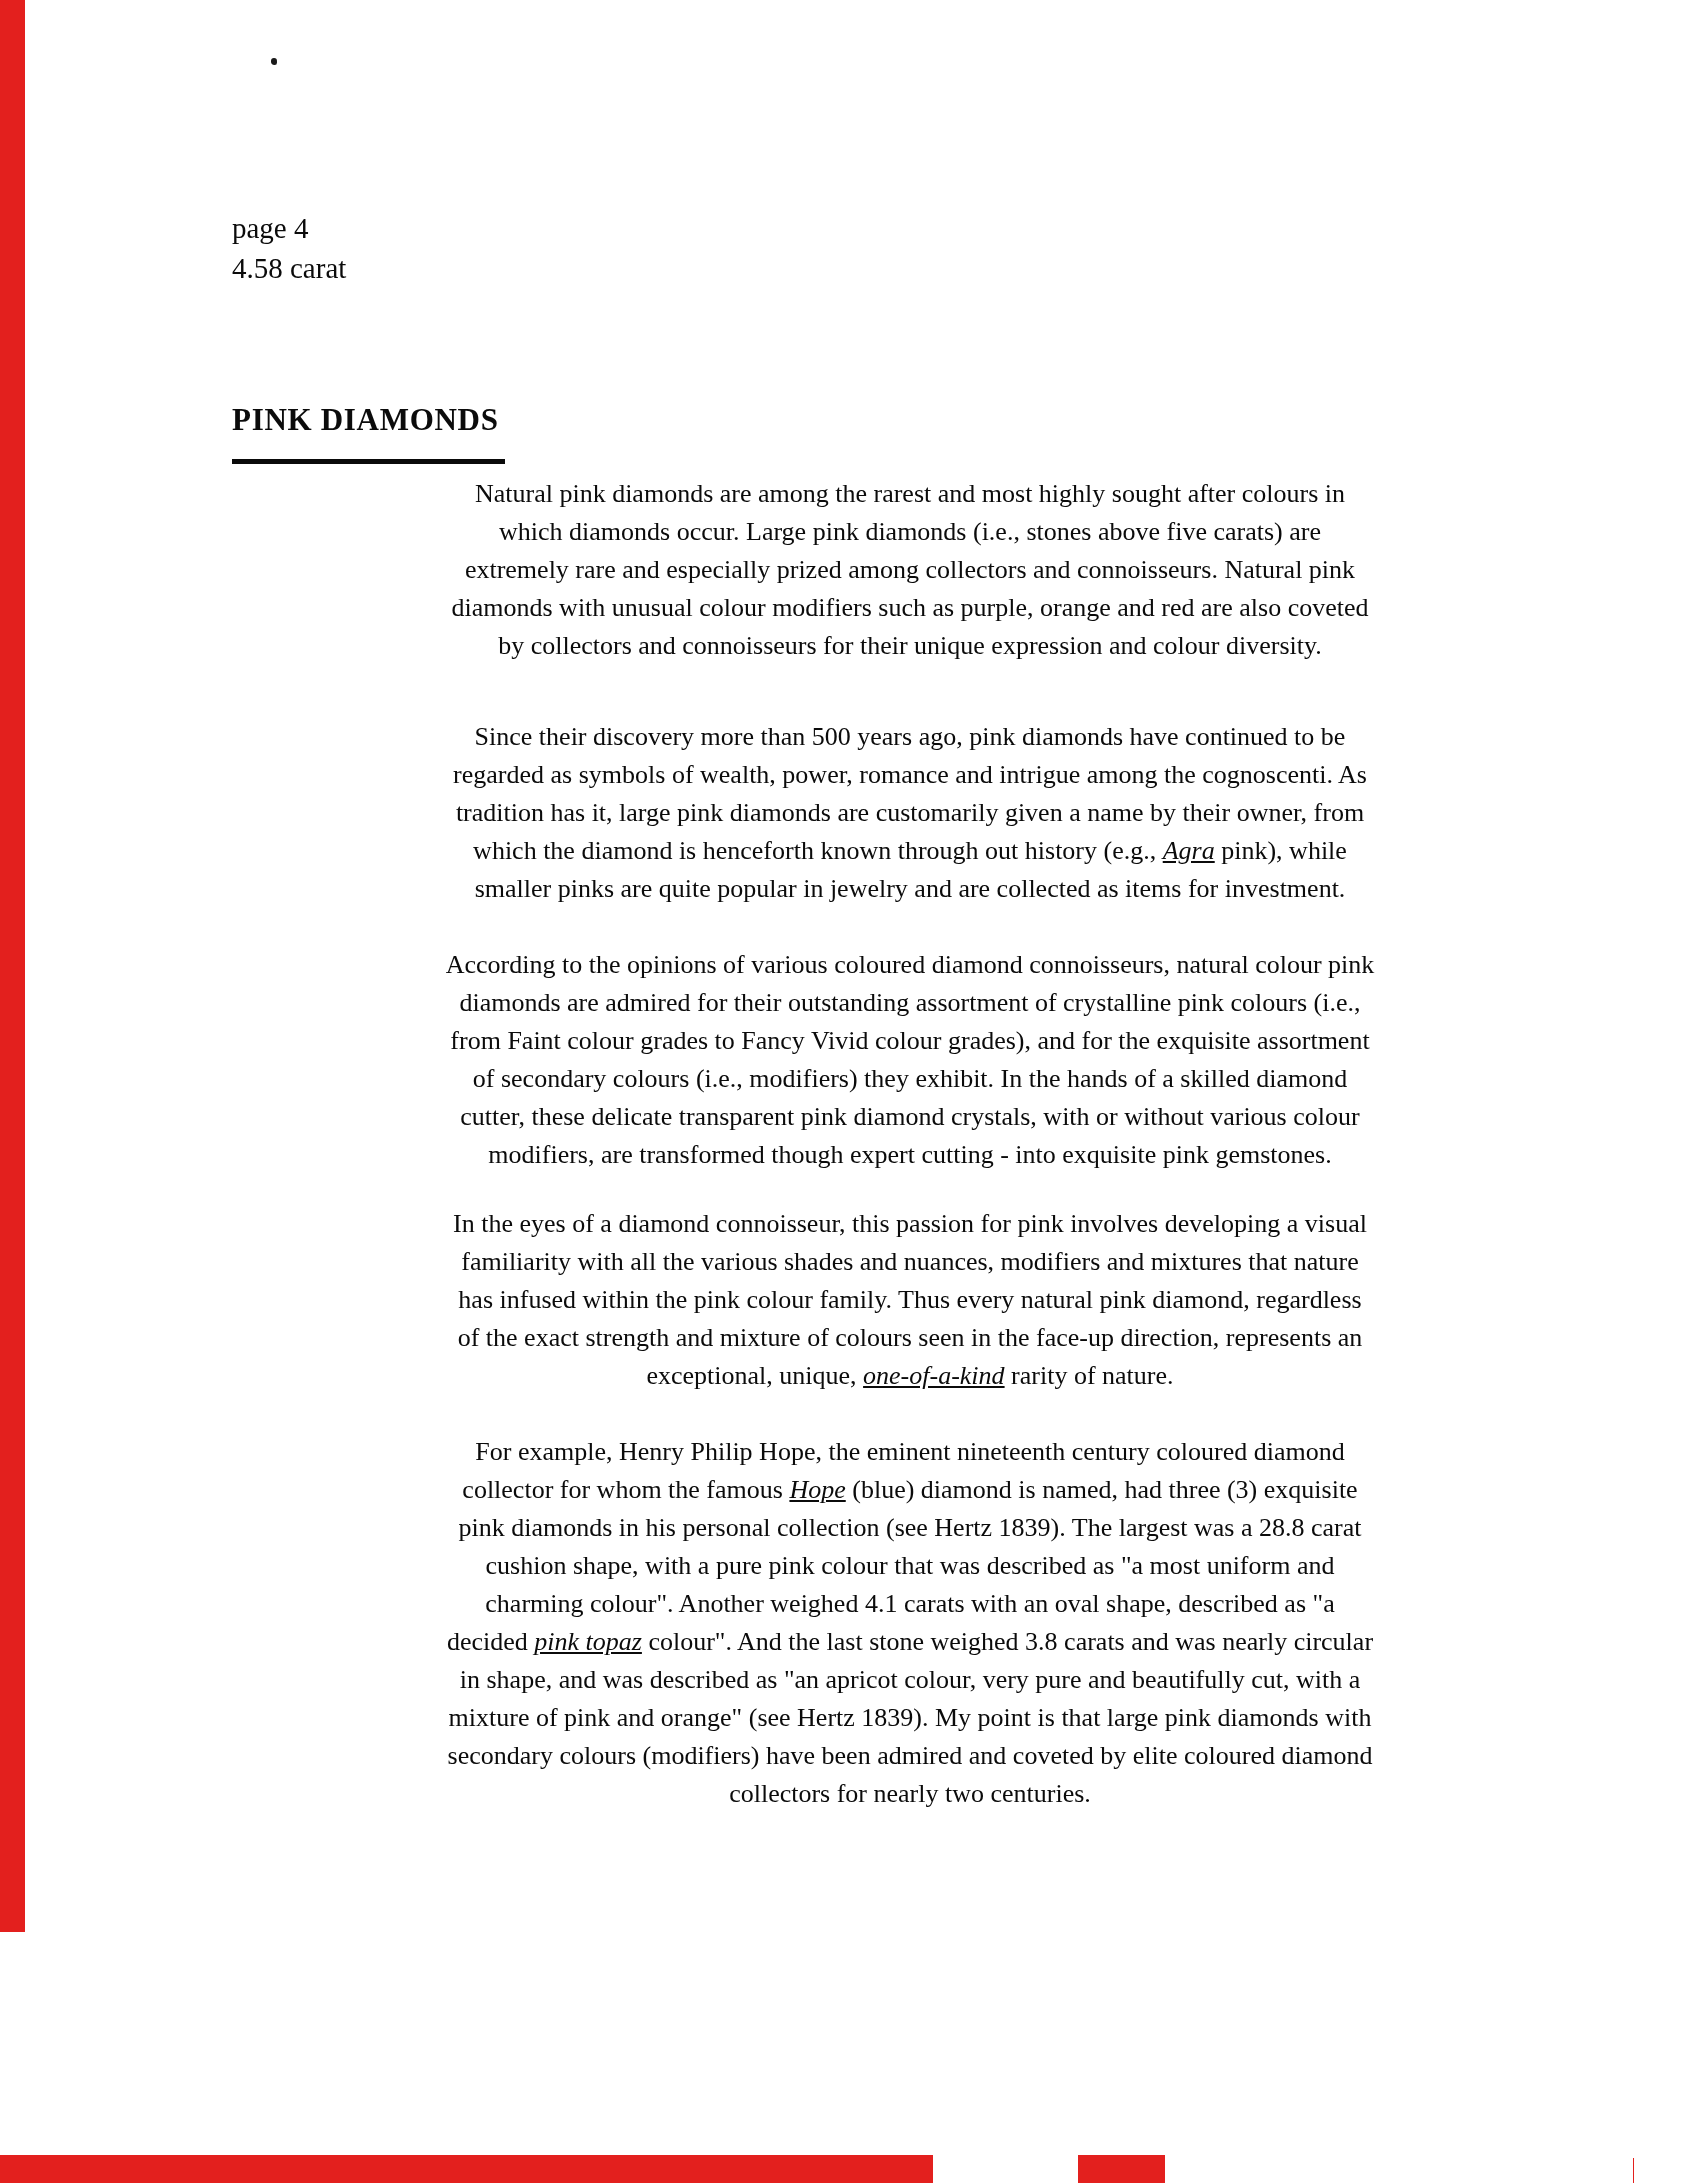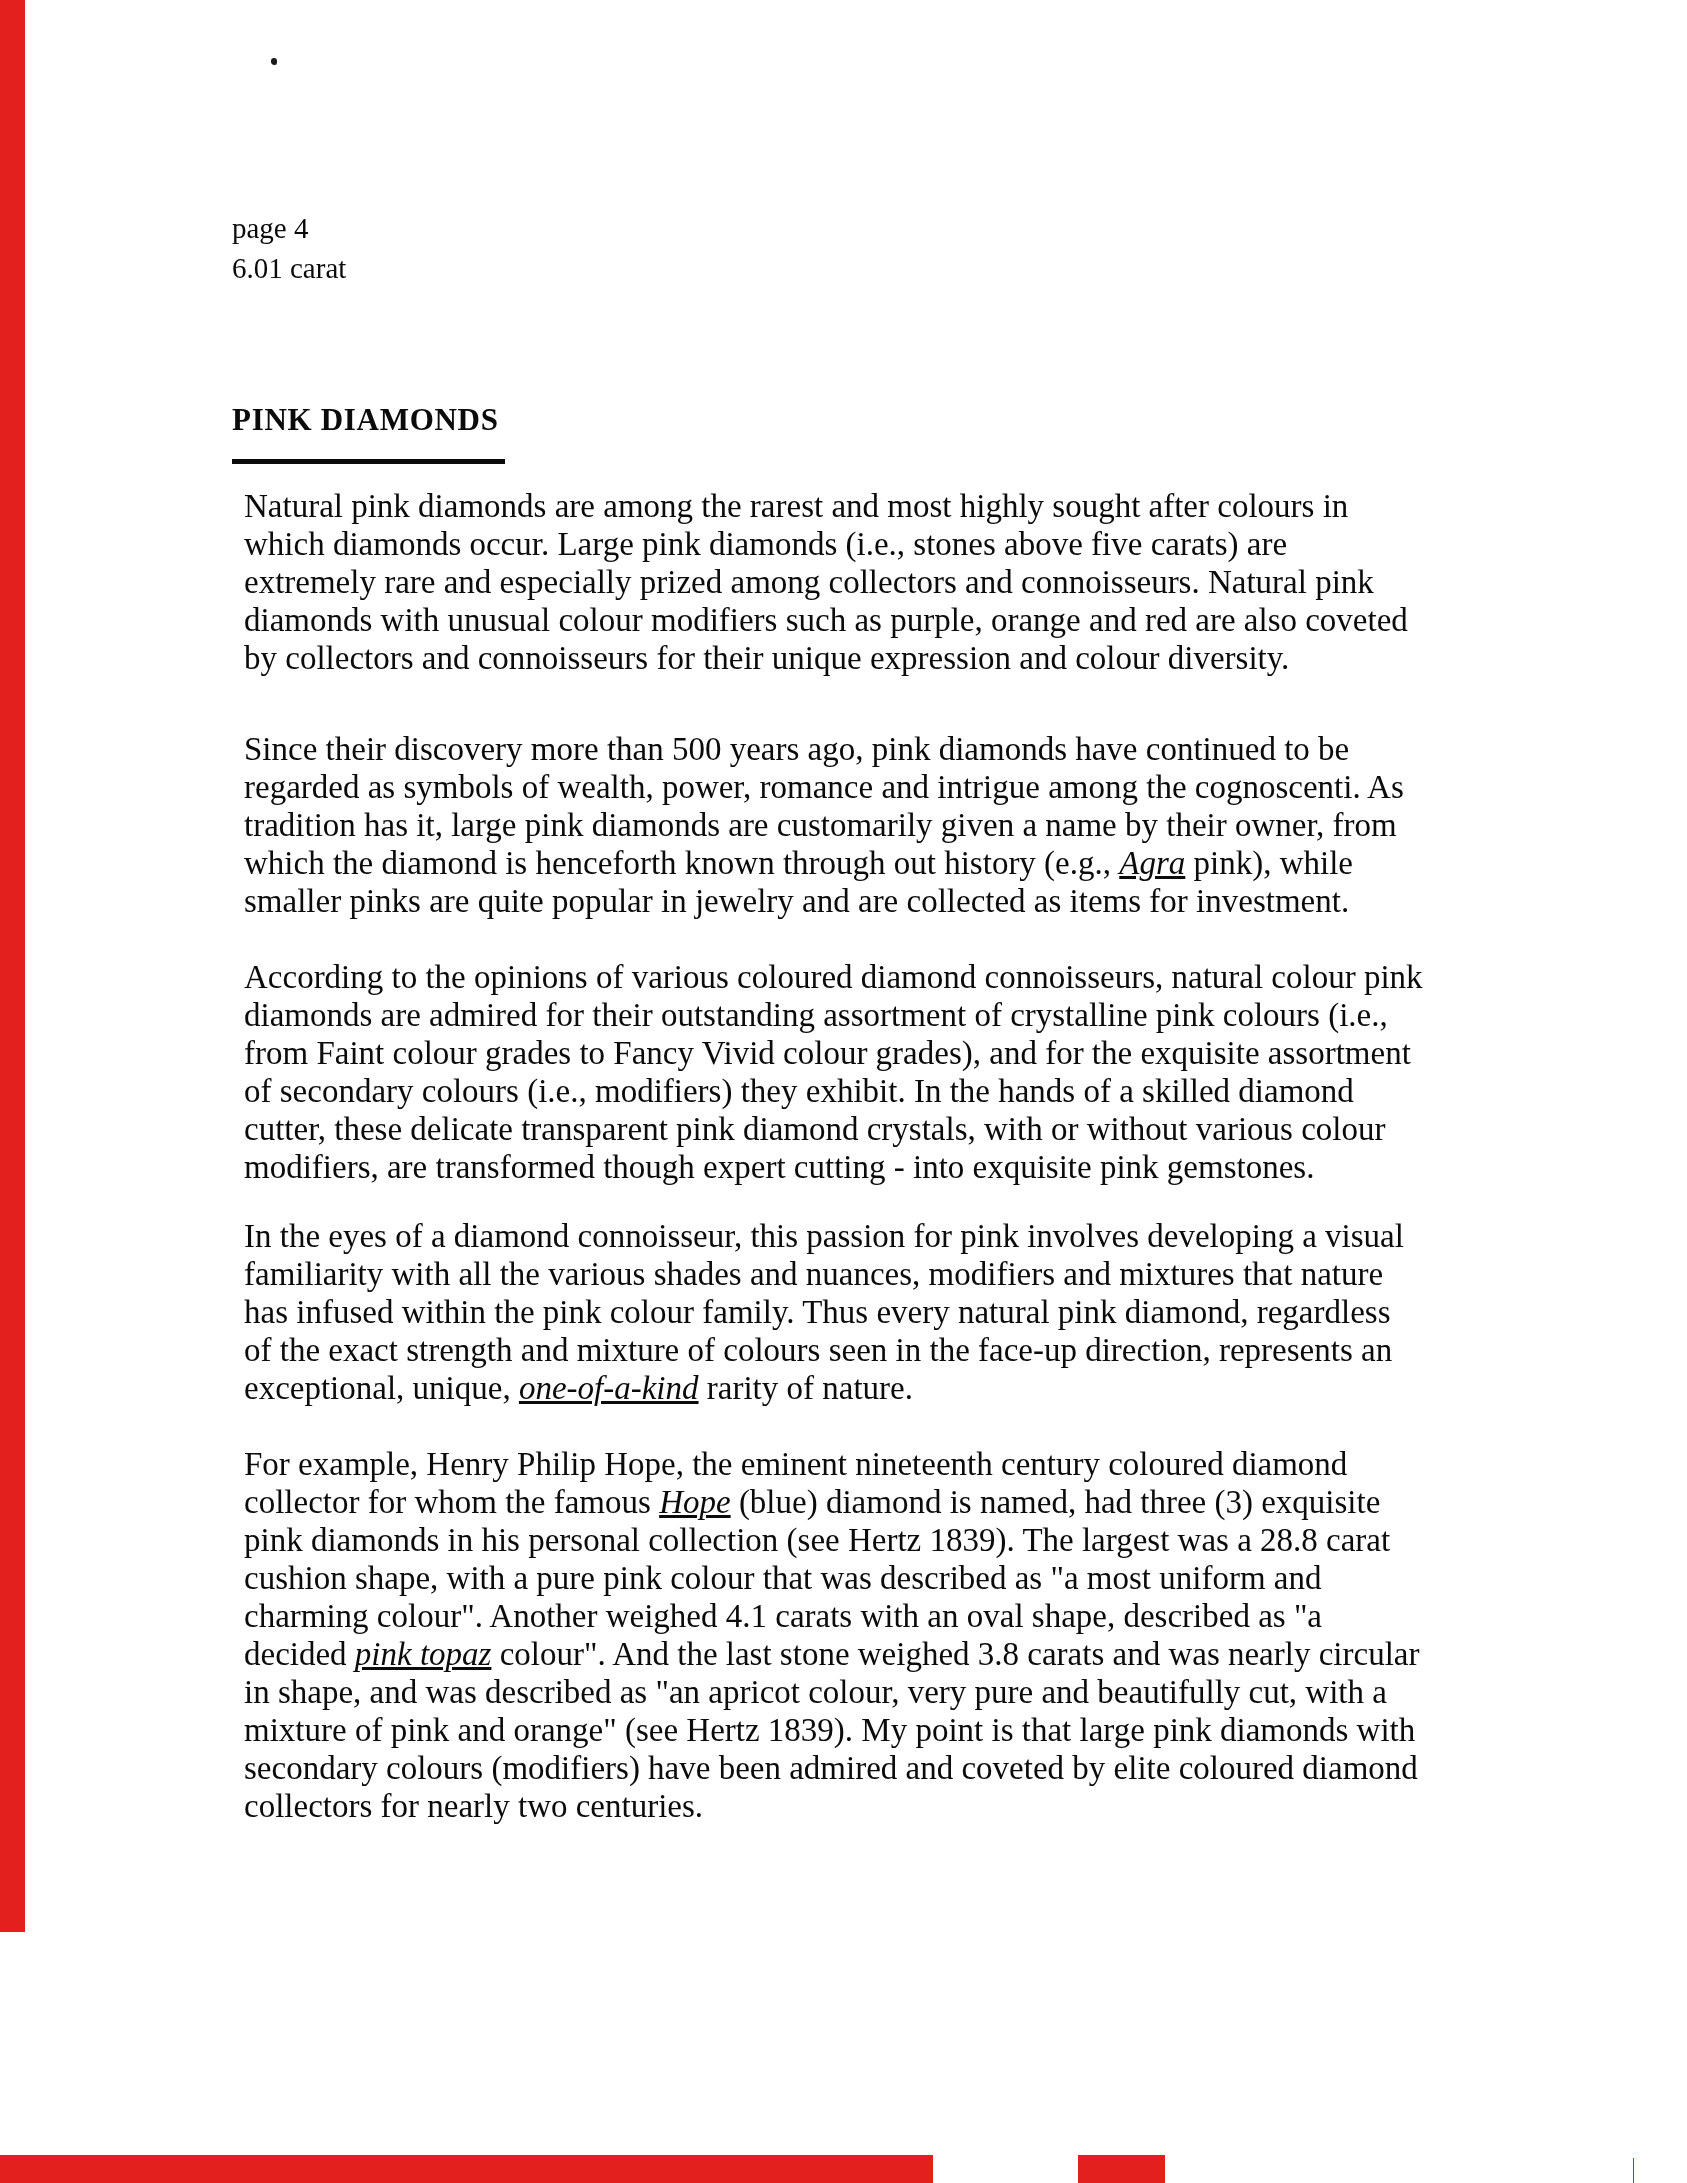--- a/index.html
+++ b/index.html
@@ -46,24 +46,25 @@
     line-height: 36px;
     font-weight: bold;
     letter-spacing: 0.7px;
     padding-bottom: 21px;
     padding-right: 6.6px;
     border-bottom: 5.3px solid #0a0a0a;
     white-space: nowrap;
   }
 
   .para {
-    margin: 12px;
-    font-size: 33px;
+    margin: 0;
+    font-size: 26px;
     line-height: 38px;
     white-space: nowrap;
+    text-align: center;
   }
   .para.gap-a { margin-bottom: 53px; }
   .para.gap-b { margin-bottom: 38px; }
   .para.gap-c { margin-bottom: 31px; }
   .para .it { font-style: italic; text-decoration: underline; }
 </style>
 </head>
 <body>
 
 <div class="page">
@@ -72,21 +73,21 @@
   <div class="artifact artifact-bot-1" style="background: rgb(227, 32, 30);"></div>
   <div class="artifact artifact-bot-2" style="background: rgb(227, 32, 30);"></div>
   <div class="artifact artifact-bot-3" style="background: rgb(227, 32, 30);"></div>
 
   <div class="stray-mark"></div>
 
   <div class="content">
 
     <div class="doc-header">
       <div>page 4</div>
-      <div>6.01 carat</div>
+      <div>4.58 carat</div>
     </div>
 
     <div>
       <span class="doc-heading">PINK DIAMONDS</span>
     </div>
 
     <p class="para gap-a"><span>Natural pink diamonds are among the rarest and most highly sought after colours in</span><br><span>which diamonds occur.  Large pink diamonds (i.e., stones above five carats) are</span><br><span>extremely rare and especially prized among collectors and connoisseurs.  Natural pink</span><br><span>diamonds with unusual colour modifiers such as purple, orange and red are also coveted</span><br><span>by collectors and connoisseurs for their unique expression and colour diversity.</span></p>
     <p class="para gap-b"><span>Since their discovery more than 500 years ago, pink diamonds have continued to be</span><br><span>regarded as symbols of wealth, power, romance and intrigue among the cognoscenti.  As</span><br><span>tradition has it, large pink diamonds are customarily given a name by their owner, from</span><br><span>which the diamond is henceforth known through out history (e.g., </span><span class="it">Agra</span><span> pink), while</span><br><span>smaller pinks are quite popular in jewelry and are collected as items for investment.</span></p>
     <p class="para gap-c"><span>According to the opinions of various coloured diamond connoisseurs, natural colour pink</span><br><span>diamonds are admired for their outstanding assortment of crystalline pink colours (i.e.,</span><br><span>from Faint colour grades to Fancy Vivid colour grades), and for the exquisite assortment</span><br><span>of secondary colours (i.e., modifiers) they exhibit.  In the hands of a skilled diamond</span><br><span>cutter, these delicate transparent pink diamond crystals, with or without various colour</span><br><span>modifiers, are transformed though expert cutting - into exquisite pink gemstones.</span></p>
     <p class="para gap-b"><span>In the eyes of a diamond connoisseur, this passion for pink involves developing a visual</span><br><span>familiarity with all the various shades and nuances, modifiers and mixtures that nature</span><br><span>has infused within the pink colour family.  Thus every natural pink diamond, regardless</span><br><span>of the exact strength and mixture of colours seen in the face-up direction, represents an</span><br><span>exceptional, unique, </span><span class="it">one-of-a-kind</span><span> rarity of nature.</span></p>

